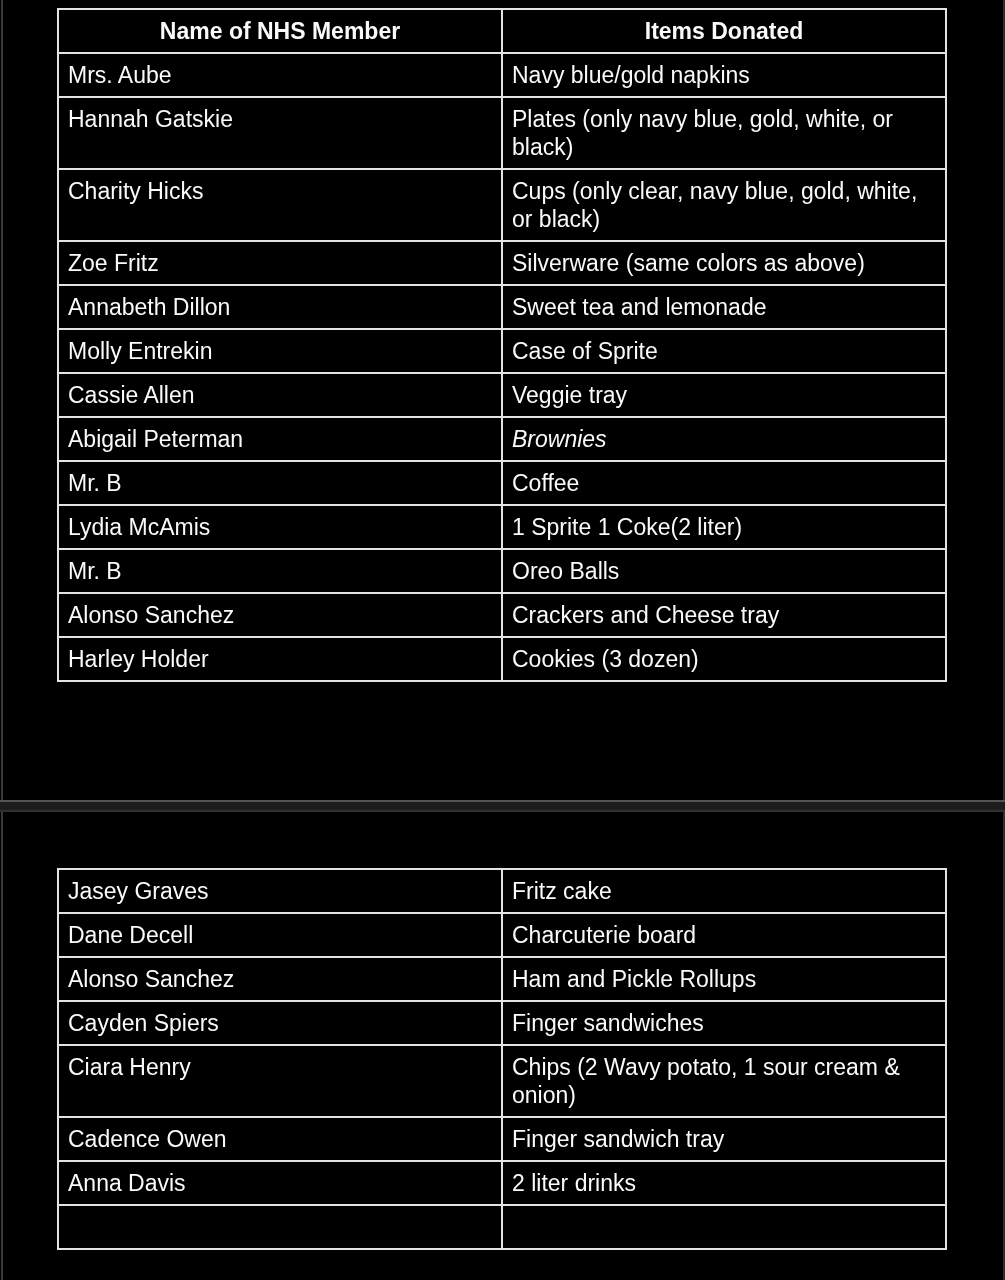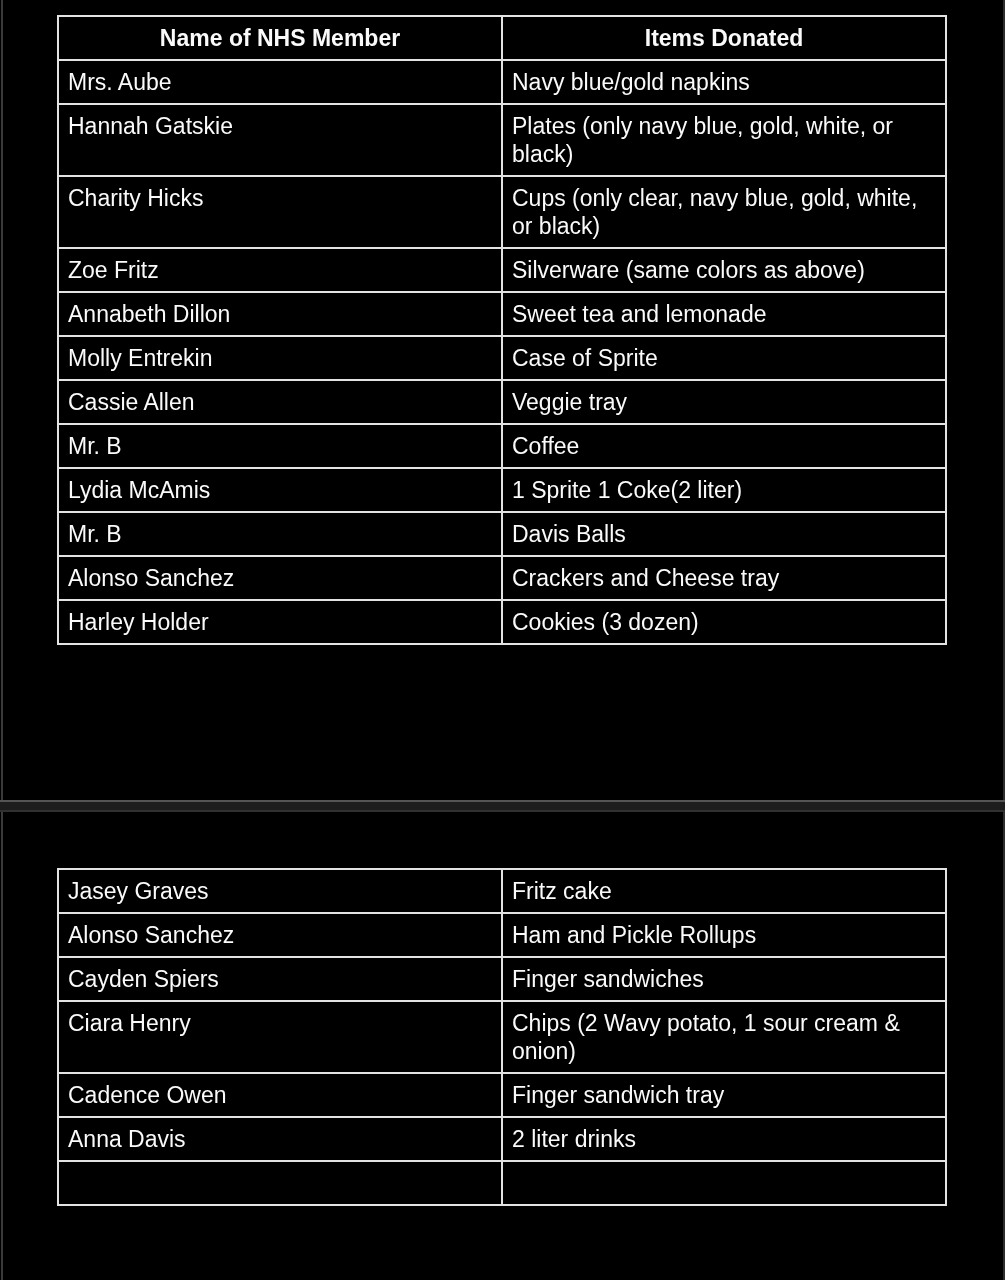--- a/index.html
+++ b/index.html
@@ -23,21 +23,21 @@
     border-bottom: 2px solid #303030;
   }
 
   table.donations {
     position: absolute;
     left: 57px;
     width: 890px;
     border-collapse: collapse;
     table-layout: fixed;
   }
-  #table-page1 { top: 15px; border-radius: 25px; }
+  #table-page1 { top: 8px; border-radius: 25px; }
   #table-page2 { top: 868px; }
 
   .donations th, .donations td {
     border: 2px solid #e3e3e3;
     color: #fafafa;
     font-size: 23px;
     line-height: 28px;
     padding: 7px 9px;
     vertical-align: top;
     text-align: left;
@@ -88,30 +88,34 @@
   </tr>
   <tr>
     <td>Molly Entrekin</td>
     <td>Case of Sprite</td>
   </tr>
   <tr>
     <td>Cassie Allen</td>
     <td>Veggie tray</td>
   </tr>
   <tr>
+    <td>Abigail Peterman</td>
+    <td class="italic-item">Brownies</td>
+  </tr>
+  <tr>
     <td>Mr. B</td>
     <td>Coffee</td>
   </tr>
   <tr>
     <td>Lydia McAmis</td>
     <td>1 Sprite 1 Coke(2 liter)</td>
   </tr>
   <tr>
     <td>Mr. B</td>
-    <td>Davis Balls</td>
+    <td>Oreo Balls</td>
   </tr>
   <tr>
     <td>Alonso Sanchez</td>
     <td>Crackers and Cheese tray</td>
   </tr>
   <tr>
     <td>Harley Holder</td>
     <td>Cookies (3 dozen)</td>
   </tr>
 </tbody>
@@ -121,20 +125,24 @@
 
 <table class="donations" id="table-page2">
   <colgroup>
       <col style="width:50%">
       <col style="width:50%">
     </colgroup>
   <tbody>
       <tr>
     <td>Jasey Graves</td>
     <td>Fritz cake</td>
+  </tr>
+  <tr>
+    <td>Dane Decell</td>
+    <td>Charcuterie board</td>
   </tr>
   <tr>
     <td>Alonso Sanchez</td>
     <td>Ham and Pickle Rollups</td>
   </tr>
   <tr>
     <td>Cayden Spiers</td>
     <td>Finger sandwiches</td>
   </tr>
   <tr>

